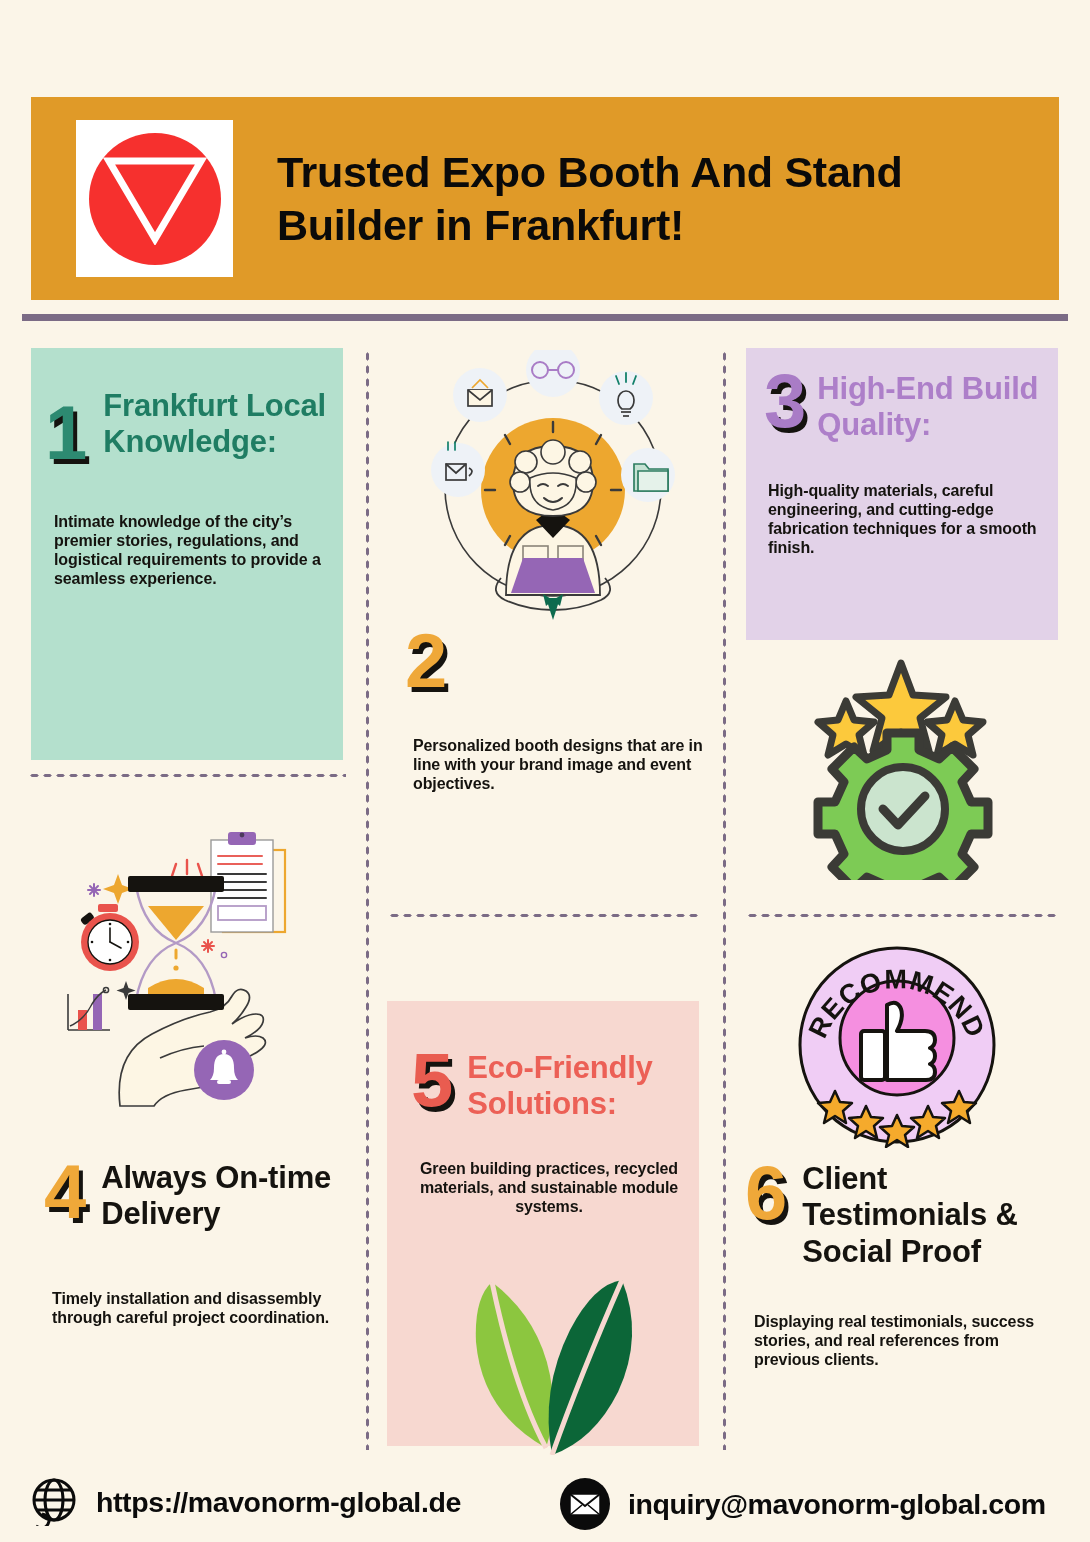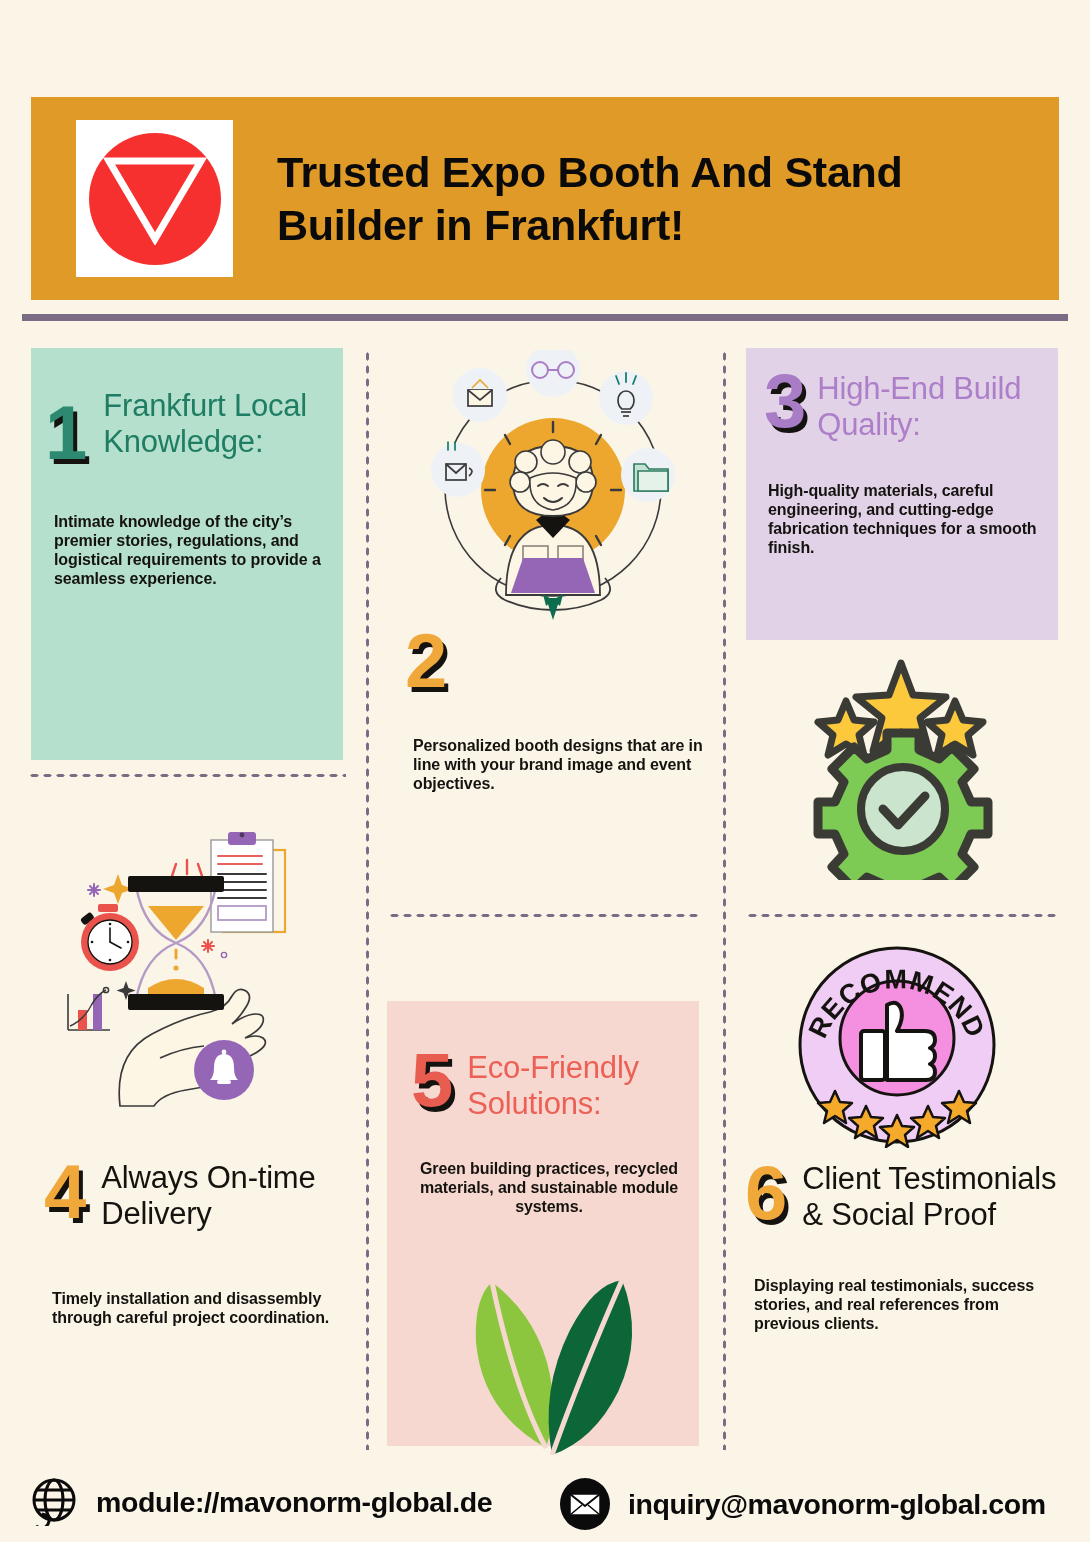--- a/index.html
+++ b/index.html
@@ -97,21 +97,21 @@
   }
   .num {
     font-size: 76px;
     font-weight: bold;
     line-height: 0.92;
     flex: 0 0 auto;
     font-family: "Liberation Sans", sans-serif;
   }
   .title {
     font-size: 31px;
-    font-weight: normal;
+    font-weight: bold;
     line-height: 1.17;
     letter-spacing: -0.2px;
   }
   .body-txt {
     font-size: 16px;
     font-weight: bold;
     line-height: 1.2;
     color: #15130f;
     letter-spacing: -0.1px;
   }
@@ -487,21 +487,21 @@
   <div class="footer">
     <div class="foot-item" id="foot-web">
       <svg width="48" height="48" viewBox="0 0 48 48">
         <circle cx="24" cy="22" r="20" fill="none" stroke="#0b0b0b" stroke-width="3"></circle>
         <ellipse cx="24" cy="22" rx="9" ry="20" fill="none" stroke="#0b0b0b" stroke-width="3"></ellipse>
         <line x1="4" y1="22" x2="44" y2="22" stroke="#0b0b0b" stroke-width="3"></line>
         <line x1="7" y1="12" x2="41" y2="12" stroke="#0b0b0b" stroke-width="3"></line>
         <line x1="7" y1="32" x2="41" y2="32" stroke="#0b0b0b" stroke-width="3"></line>
         <path d="M12 36 q10 2 6 10 q-4 7 -12 2" fill="none" stroke="#0b0b0b" stroke-width="3"></path>
       </svg>
-      <div class="foot-txt">module://mavonorm-global.de</div>
+      <div class="foot-txt">https://mavonorm-global.de</div>
     </div>
     <div class="foot-item" id="foot-mail">
       <svg width="50" height="52" viewBox="0 0 50 52">
         <ellipse cx="25" cy="26" rx="25" ry="26" fill="#0b0b0b"></ellipse>
         <rect x="10" y="16" width="30" height="21" fill="#ffffff" stroke="#0b0b0b" stroke-width="1.5"></rect>
         <path d="M10 16 l15 12 l15 -12" fill="none" stroke="#0b0b0b" stroke-width="2"></path>
         <path d="M10 37 l12 -10 M40 37 l-12 -10" fill="none" stroke="#0b0b0b" stroke-width="1.6"></path>
       </svg>
       <div class="foot-txt">inquiry@mavonorm-global.com</div>
     </div>

